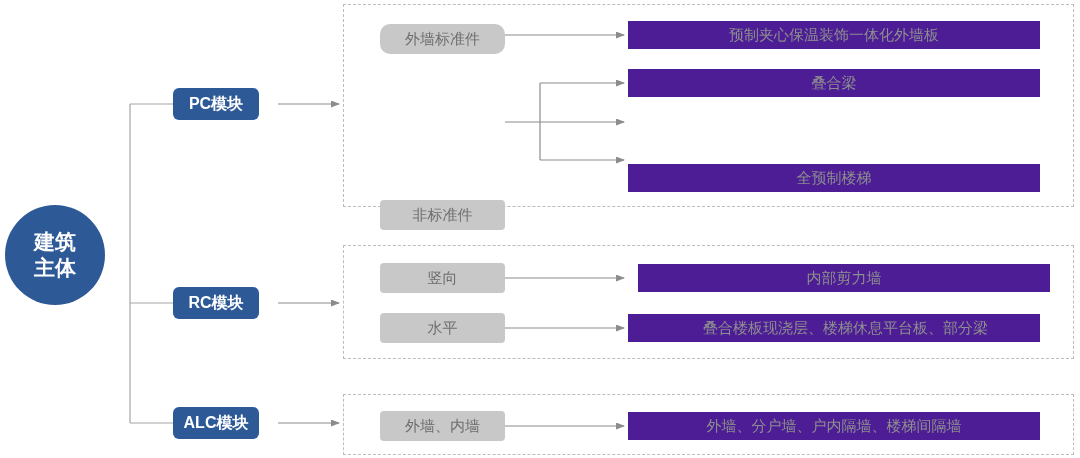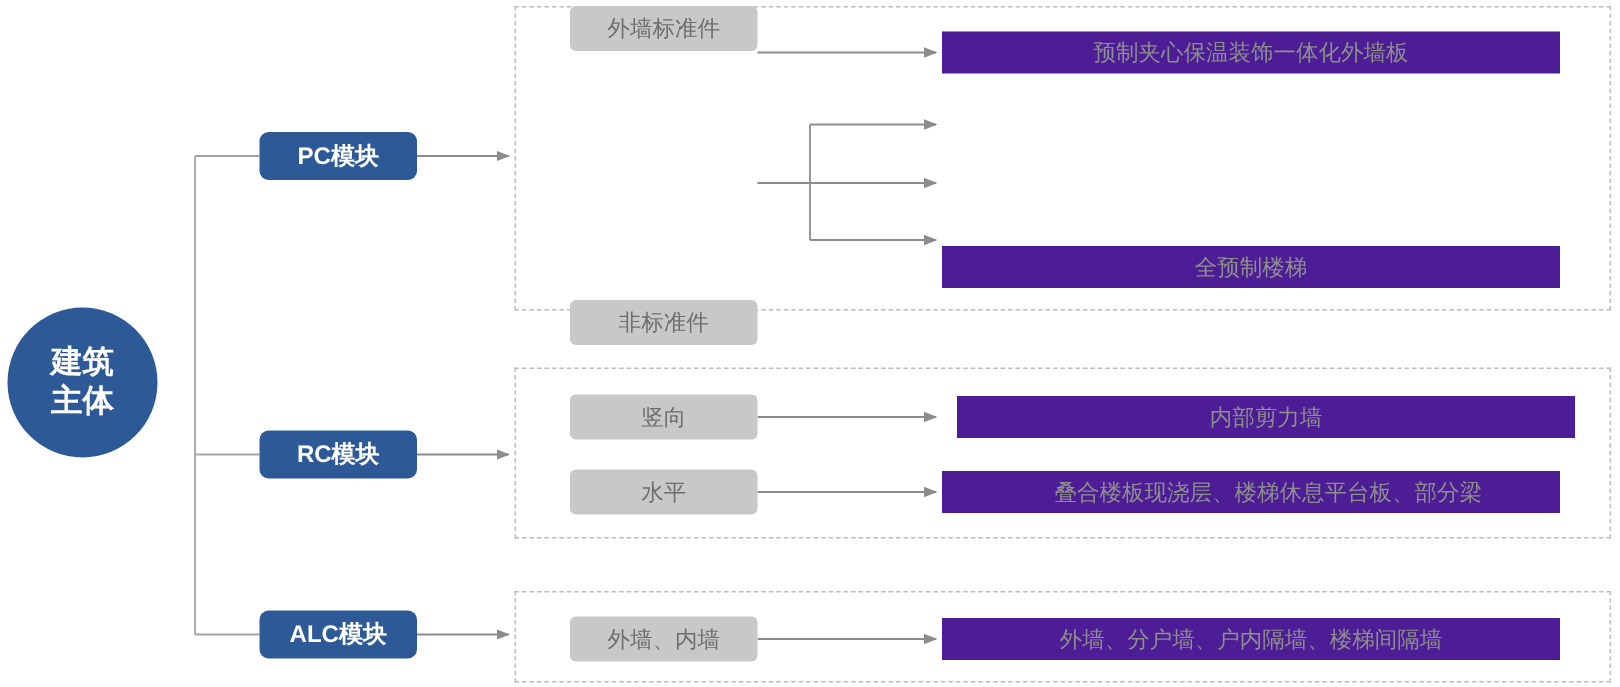--- a/index.html
+++ b/index.html
@@ -16,21 +16,21 @@
   .root-circle{
     left:5px;top:205px;width:100px;height:100px;
     background:#2d5a96;border-radius:50%;
     display:flex;flex-direction:column;align-items:center;justify-content:center;
     color:#fff;font-weight:bold;font-size:21px;line-height:1.25;
     text-align:right;
   }
 
   
   .module-node{
-    left:173px;width:105px;height:32px;
+    left:173px;width:86px;height:32px;
     background:#2d5a96;border-radius:6px;
     display:flex;align-items:center;justify-content:center;
     color:#fff;font-weight:bold;font-size:16px;
   }
   .module-pc{top:88px;}
   .module-rc{top:287px;}
   .module-alc{top:407px;}
 
   
   .group-box{
@@ -41,21 +41,21 @@
   .group-rc{top:245px;height:114px;}
   .group-alc{top:394px;height:61px;}
 
   
   .category-node{
     left:380px;width:125px;height:30px;
     background:#c8c8c8;border-radius:4px;
     display:flex;align-items:center;justify-content:center;
     color:#6e6e6e;font-size:15px;
   }
-  .cat-1{top:4px;}
+  .cat-1{top:24px;border-radius:10px;}
   .cat-2{top:106px;}
   .cat-3{top:161px;margin-top:39px;}
   .cat-4{top:263px;}
   .cat-5{top:313px;}
   .cat-6{top:411px;}
 
   
   .output-bar{
     left:628px;width:412px;height:28px;
     background:#4c1d95;
@@ -136,20 +136,23 @@
   <div class="abs category-node cat-5">
     <span>水平</span>
   </div>
   <div class="abs category-node cat-6">
     <span>外墙、内墙</span>
   </div>
 
   <div class="abs output-bar bar-1">
     <span>预制夹心保温装饰一体化外墙板</span>
   </div>
+  <div class="abs output-bar bar-2">
+    <span>叠合梁</span>
+  </div>
   <div class="abs output-bar bar-4">
     <span>全预制楼梯</span>
   </div>
   <div class="abs output-bar bar-5">
     <span>内部剪力墙</span>
   </div>
   <div class="abs output-bar bar-6">
     <span>叠合楼板现浇层、楼梯休息平台板、部分梁</span>
   </div>
   <div class="abs output-bar bar-7">

